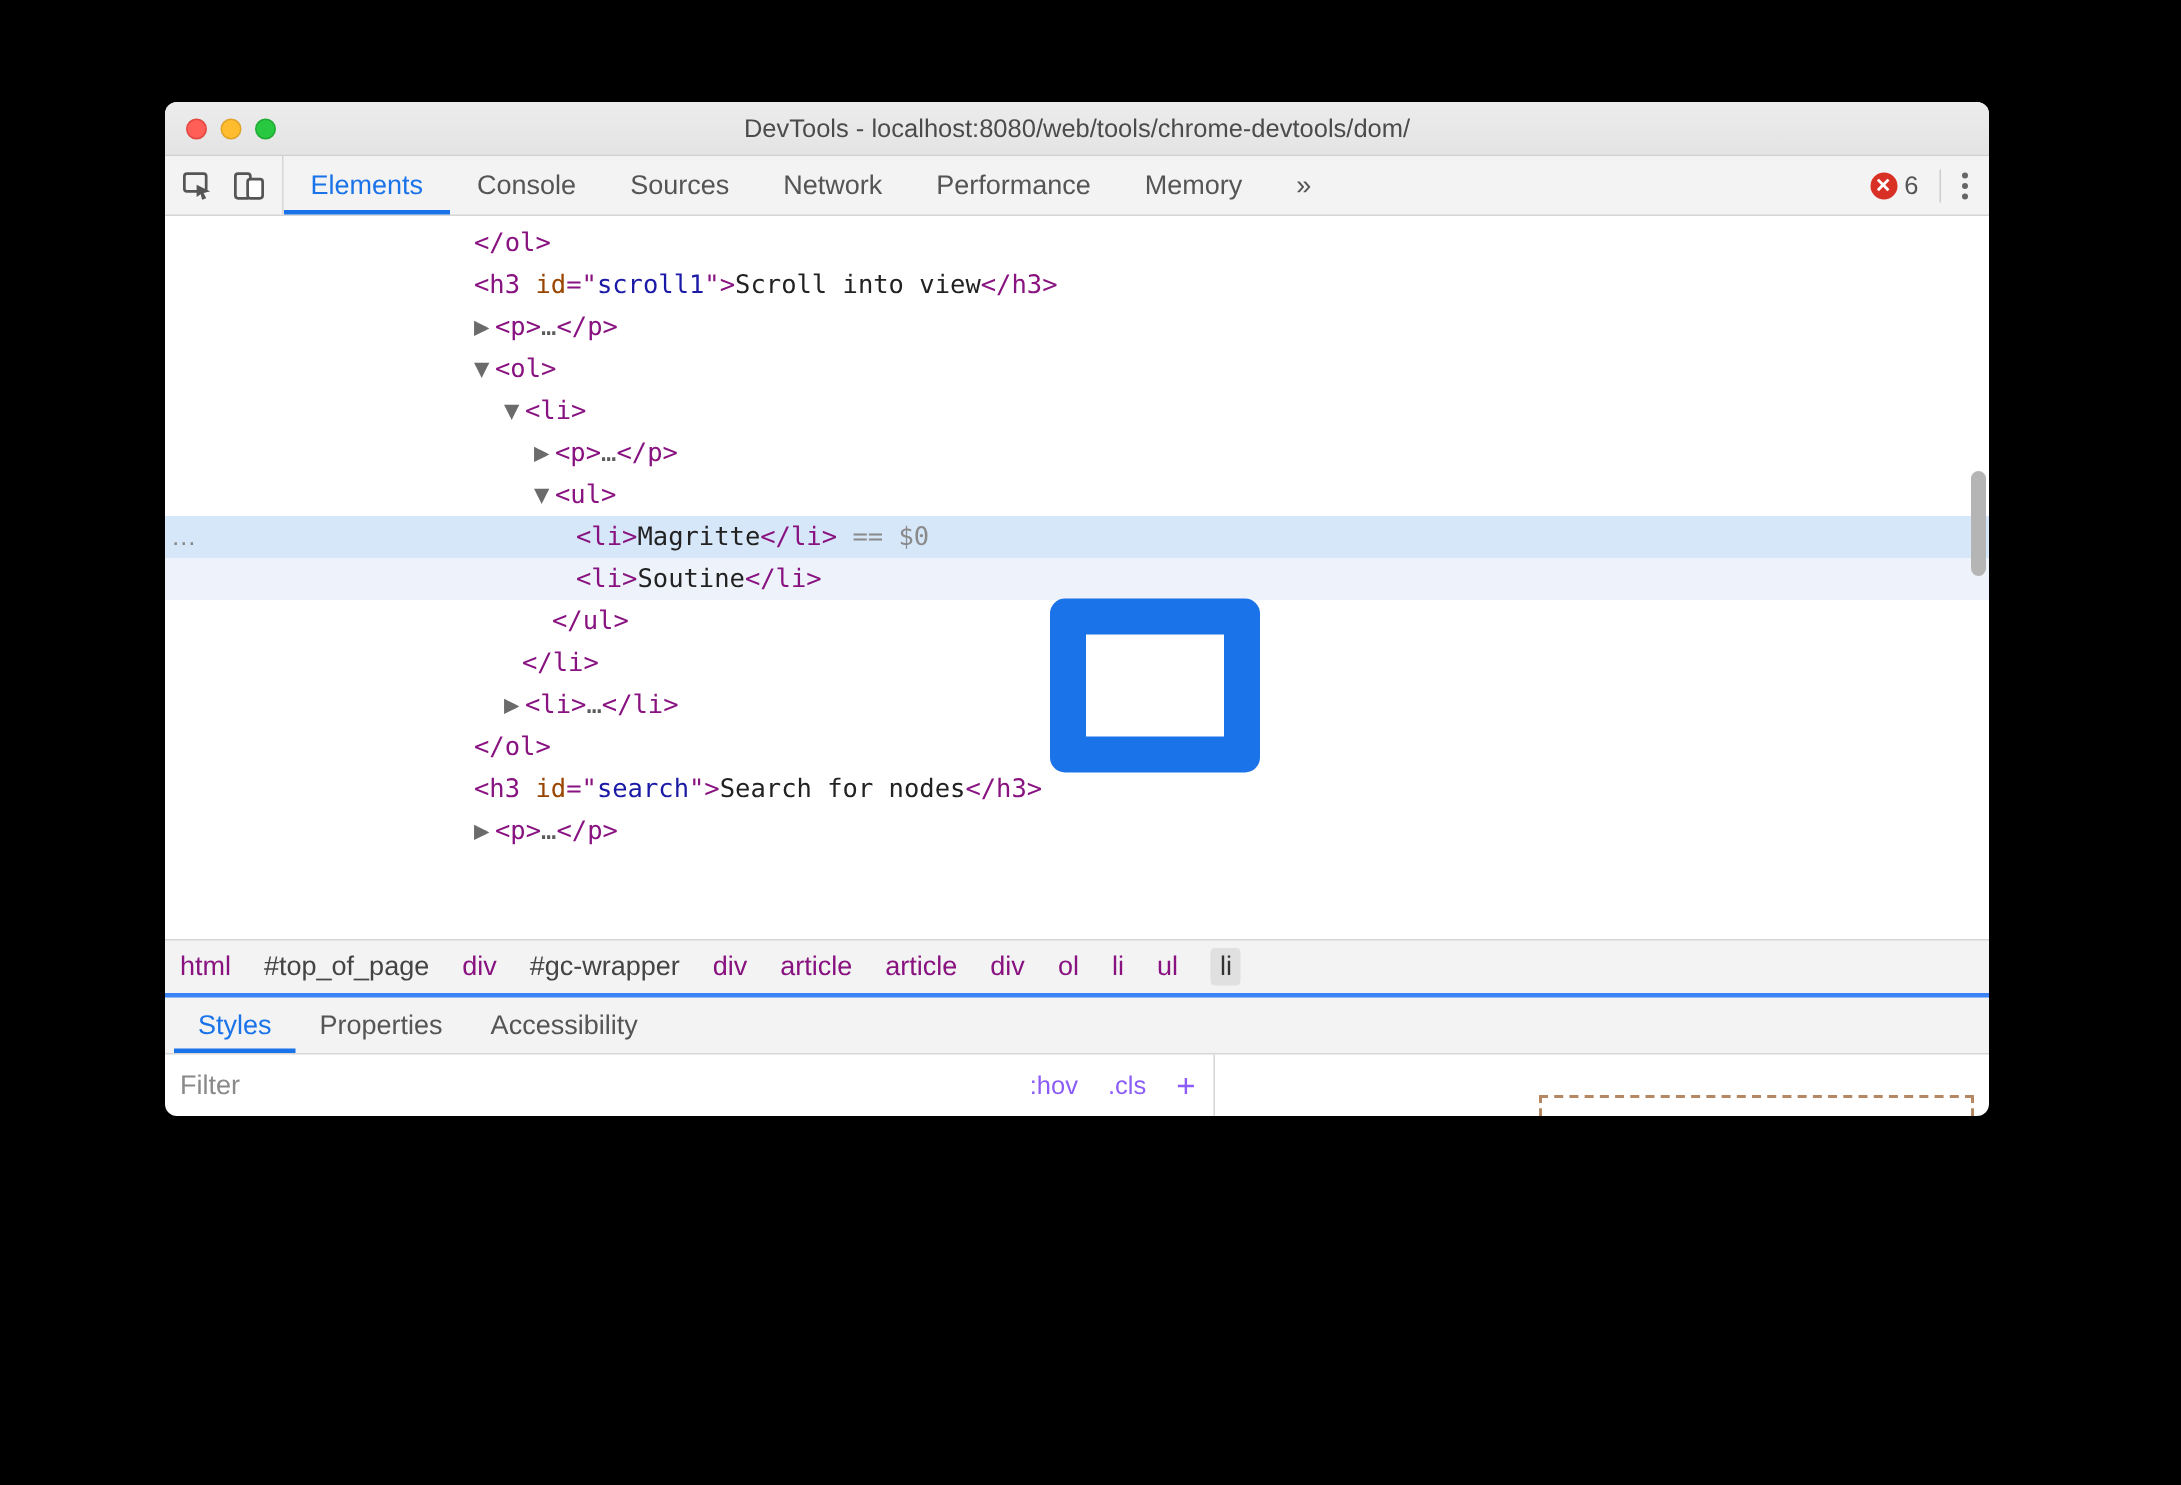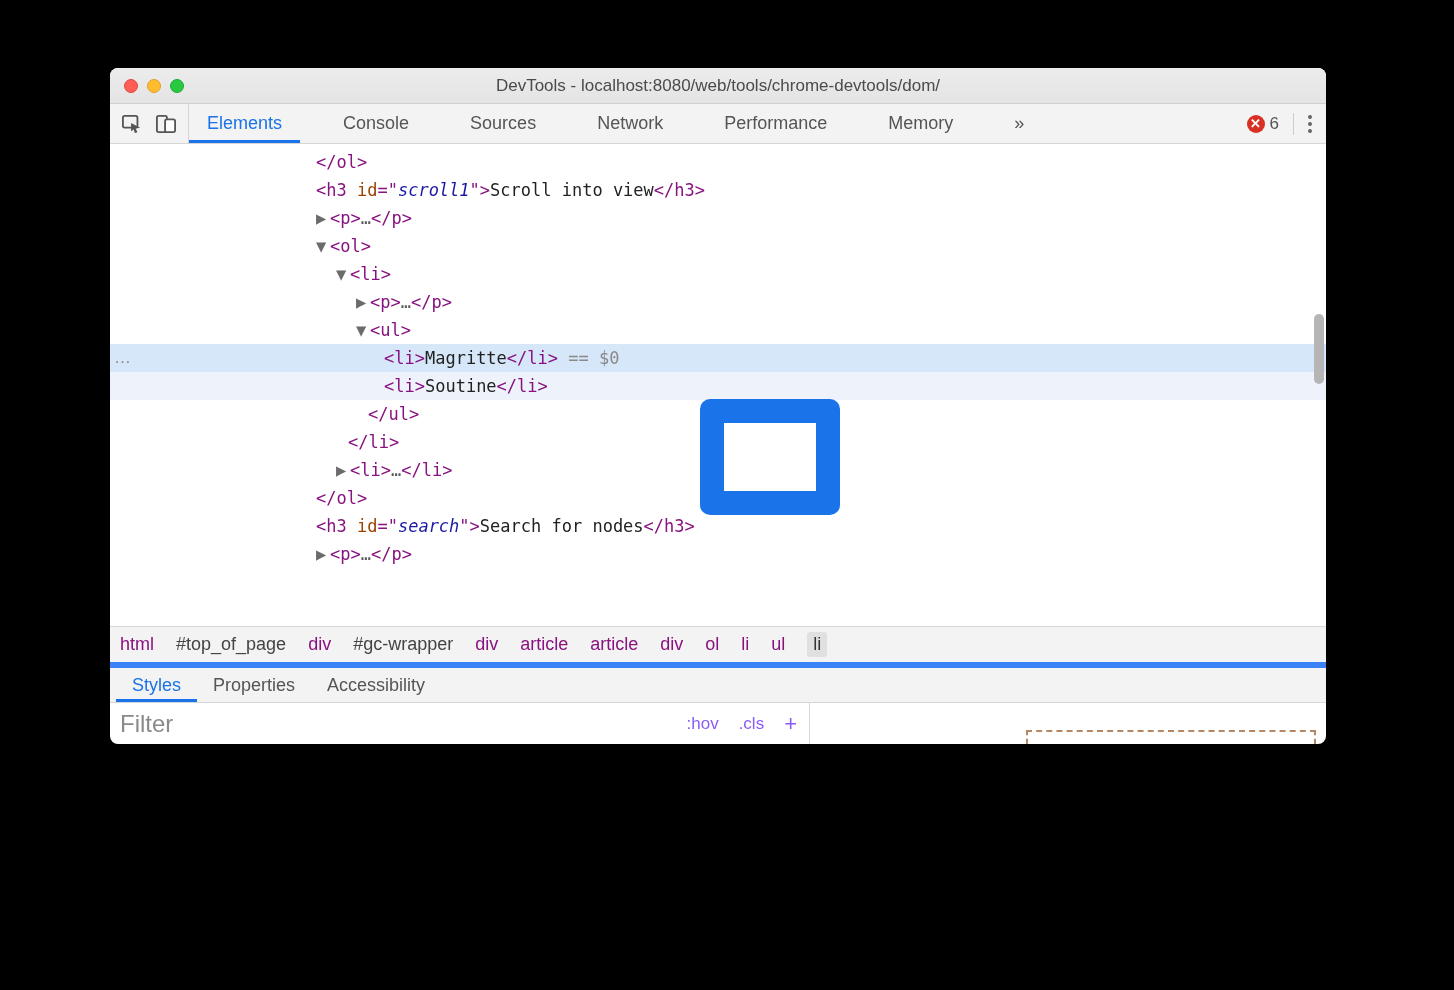--- a/index.html
+++ b/index.html
@@ -50,21 +50,21 @@
     background: #f3f3f3;
     border-bottom: 1px solid #d6d6d6;
     display: flex;
     align-items: center;
     font-size: 18px;
     color: #555;
     flex: 0 0 auto;
   }
   .tb-left { display: flex; align-items: center; padding: 0 12px; gap: 14px; border-right: 1px solid #d6d6d6; height: 100%; }
   .tb-icon { width: 20px; height: 20px; display: flex; align-items: center; justify-content: center; }
-  .tabs { display: flex; align-items: stretch; height: 100%; gap: 25px; }
+  .tabs { display: flex; align-items: stretch; height: 100%; }
   .tab { padding: 0 18px; display: flex; align-items: center; color: #555; cursor: default; }
   .tab.active { color: #1a73e8; box-shadow: inset 0 -3px 0 #1a73e8; }
   .tb-right { margin-left: auto; display: flex; align-items: center; gap: 14px; padding-right: 14px; }
   .error-badge { display: flex; align-items: center; gap: 5px; color: #555; font-size: 17px; }
   .err-circle { width: 18px; height: 18px; border-radius: 50%; background: #d93025; color: #fff; font-size: 13px; font-weight: bold; display: flex; align-items: center; justify-content: center; line-height: 1; }
   .sep { width: 1px; height: 22px; background: #ccc; }
   .kebab { display: flex; flex-direction: column; gap: 3px; }
   .kebab span { width: 4px; height: 4px; background: #666; border-radius: 50%; }
 
   
@@ -77,21 +77,21 @@
     padding-top: 2px;
   }
   .row { white-space: pre; height: 28px; display: flex; align-items: center; }
   .row.selected { background: #d7e7fa; }
   .row.hovered { background: #eef3fb; }
   .gutter { display: inline-block; width: 30px; text-align: left; color: #888; font-family: -apple-system, sans-serif; padding-left: 4px;}
   .ind { display: inline-block; }
   .arrow { display: inline-block; width: 14px; color: #6b6b6b; }
   .tag { color: #881280; }
   .attr-name { color: #994500; text-align: center; }
-  .attr-val { color: #1a1aa6; font-style: italic; }
+  .attr-val { color: #1a1aa6; }
   .txt { color: #222; }
   .ellips { color: #5c5c5c; }
   .console-hint { color: #8a8a8a; }
   .scrolltrack { position: absolute; right: 2px; top: 0; bottom: 0; width: 12px; }
   .thumb { position: absolute; right: 0; top: 170px; width: 10px; height: 70px; background: #b5b5b5; border-radius: 5px; }
 
   
   .blue-square {
     position: absolute;
     left: 590px; top: 255px;
@@ -114,21 +114,21 @@
     flex: 0 0 auto;
   }
   .crumb { color: #881280; cursor: default; }
   .crumb.sel { color: #333; background: #e0e0e0; padding: 2px 6px; border-radius: 3px; }
   .crumb.id { color: #444; } 
 
   
   .subtabs {
     height: 40px;
     background: #f3f3f3;
-    border-top: 6px solid #3b82f6;
+    border-top: 3px solid #3b82f6;
     display: flex;
     align-items: center;
     font-size: 18px;
     color: #555;
     padding: 0 6px;
     gap: 0;
     flex: 0 0 auto;
   }
   .subtab { padding: 0 16px; height: 100%; display: flex; align-items: center; cursor: default; }
   .subtab.active { color: #1a73e8; box-shadow: inset 0 -3px 0 #1a73e8; }
@@ -137,21 +137,21 @@
   .filterrow {
     height: 42px;
     border-top: 1px solid #d6d6d6;
     display: flex;
     align-items: stretch;
     flex: 0 0 auto;
     overflow: hidden;
   }
   .filter-left { flex: 0 0 700px; display: flex; align-items: center; border-right: 1px solid #d6d6d6; }
   .filter-input {
-    flex: 1; border: none; outline: none; padding: 0 10px; font-size: 24px; color: #a21caf;
+    flex: 1; border: none; outline: none; padding: 0 10px; font-size: 18px; color: #a21caf;
     background: transparent;
   }
   .filter-input::placeholder { color: #8a8a8a; }
   .filter-tools { display: flex; align-items: center; gap: 20px; padding: 0 12px; color: #8b5cf6; font-size: 17px; }
   .filter-right { flex: 1; position: relative; }
   .dashed-box {
     position: absolute;
     right: 10px;
     bottom: 0;
     width: 290px;

